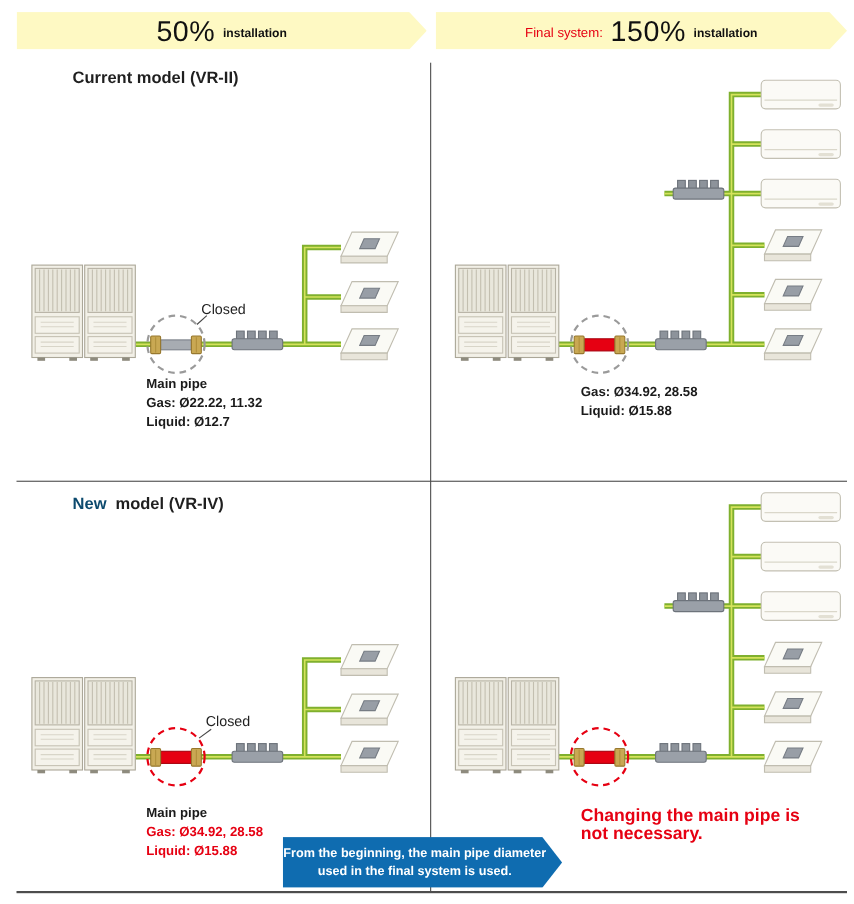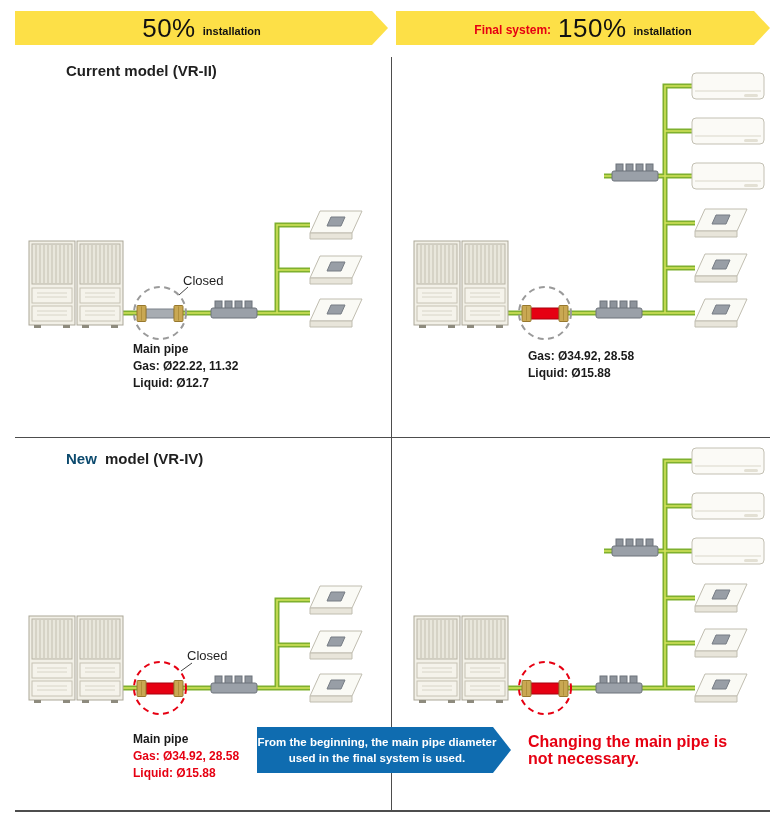--- a/index.html
+++ b/index.html
@@ -1,23 +1,23 @@
 <!DOCTYPE html>
 <html><head>
 <meta charset="utf-8">
 <style>
   * { margin:0; padding:0; box-sizing:border-box; }
   body { font-family:"Liberation Sans", sans-serif; background:#fff; }
   .page { position:relative; width:776px; height:822px; background:#fff; overflow:hidden; }
 
-  .banner { position:absolute; background:#fde047; display:flex; align-items:center; justify-content:center; gap:7px;
+  .banner { position:absolute; background:#fef9c3; display:flex; align-items:center; justify-content:center; gap:7px;
             clip-path:polygon(0 0, calc(100% - 16px) 0, 100% 50%, calc(100% - 16px) 100%, 0 100%); }
   .pct  { font-size:26px; color:#111; letter-spacing:0.5px; }
   .inst { font-size:11px; font-weight:bold; color:#111; padding-top:6px; }
-  .final{ font-size:12px; font-weight:bold; color:#e60012; padding-top:4px; }
+  .final{ font-size:12px; font-weight:normal; color:#e60012; padding-top:4px; }
 
   .qtitle { position:absolute; font-size:15px; font-weight:bold; color:#1f1f1f;margin-left:36px; }
   .qtitle .red { color:#0c4a6e; }
 
   .quad { position:absolute; }
   .quad svg { position:absolute; left:0; top:0; }
 
   .lbl  { position:absolute; font-size:13px; color:#1f1f1f; }
   .spec { position:absolute; font-size:12px; font-weight:bold; color:#1a1a1a; line-height:17px; white-space:nowrap; }
   .spec .red { color:#e60012; }
@@ -199,18 +199,18 @@
       <use href="#cassette" x="295" y="139"></use>
       <use href="#cassette" x="295" y="184"></use>
       <use href="#cassette" x="295" y="229"></use>
     </svg>
     <div class="note-red" style="left:128px;top:288px;">
       <div>Changing the main pipe is</div>
       <div>not necessary.</div>
     </div>
   </div>
 
-  <div class="mid-banner blue" style="left:257px;top:727px;width:254px;height:46px;">
+  <div class="mid-banner blue" style="left:257px;top:761px;width:254px;height:46px;">
     <div>From the beginning, the main pipe diameter</div>
     <div>used in the final system is used.</div>
   </div>
 
 </div>
 
 </body></html>

